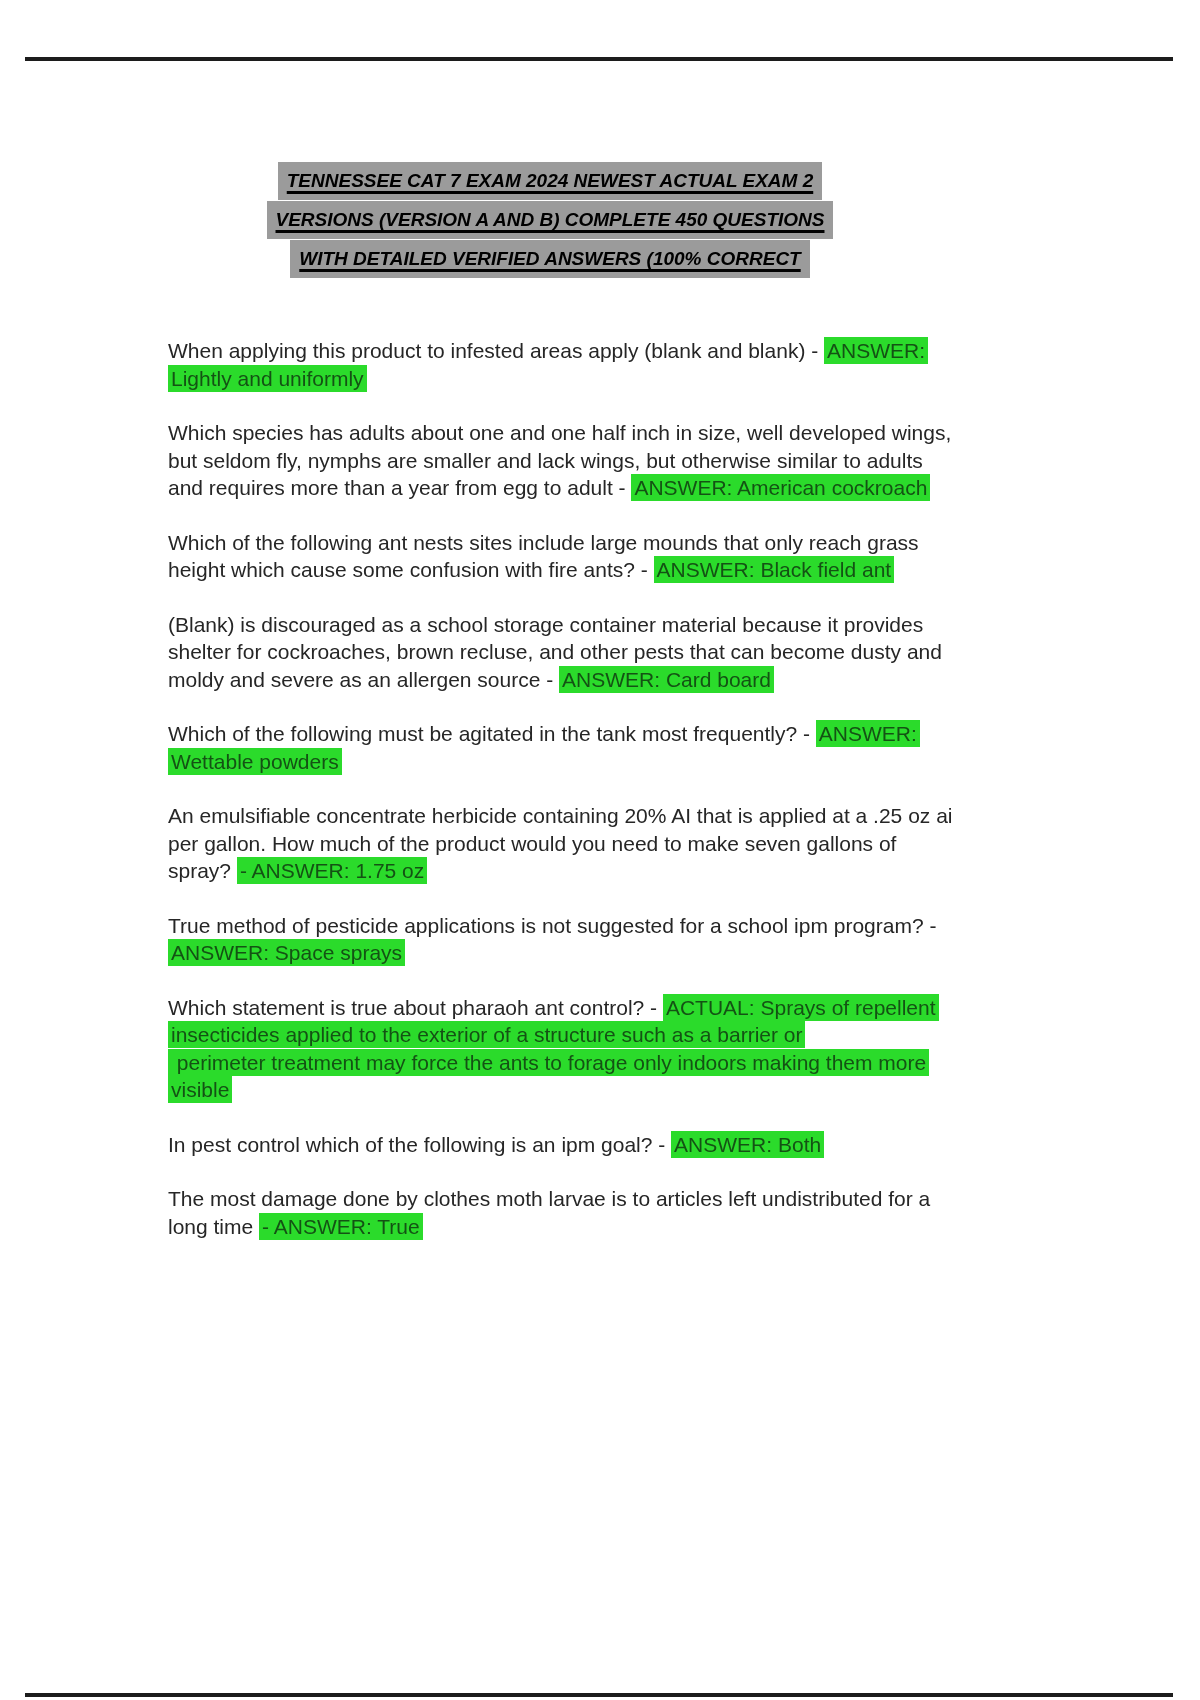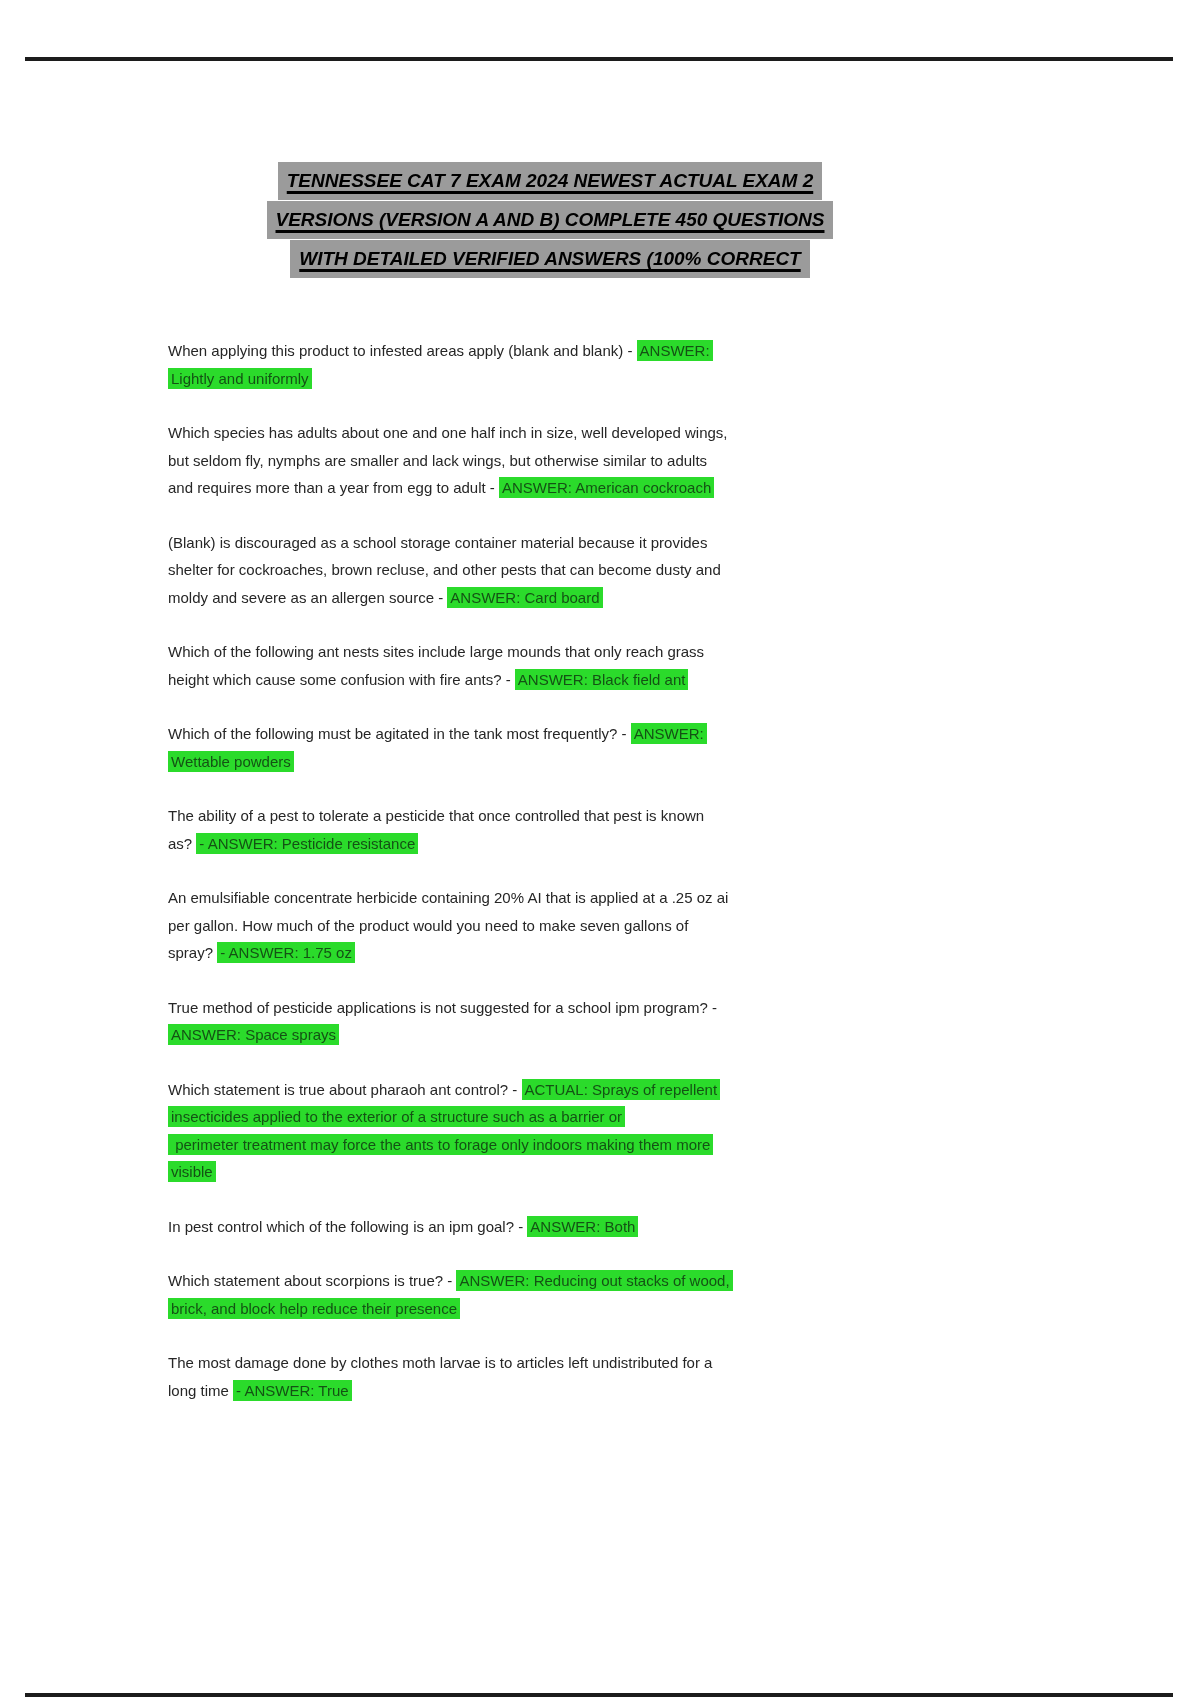--- a/index.html
+++ b/index.html
@@ -35,21 +35,21 @@
     line-height:33px;
     padding:2px 9px 3px 9px;
     text-decoration:underline;
     text-decoration-thickness:2.5px;
     text-underline-offset:4px;
   }
 
   .qa-body {
     position:absolute;
     left:168px; top:337px; width:824px;
-    font-size:15px;
+    font-size:21px;
     line-height:27.5px;
     color:var(--body-text, #262626);
   }
   .qa-paragraph {
     margin:0 0 27px 0;
     white-space:pre-wrap;
   }
   .seg { white-space:pre-wrap; }
   .seg.hl {
     background:var(--hl-green, #2bdb2b);
@@ -71,40 +71,36 @@
     <div class="title-line"><span class="title-text">VERSIONS (VERSION A AND B) COMPLETE 450 QUESTIONS</span></div>
     <div class="title-line"><span class="title-text">WITH DETAILED VERIFIED ANSWERS (100% CORRECT</span></div>
   </div>
 
   <div class="qa-body" id="qa-container">
       <p class="qa-paragraph"><span class="seg">When applying this product to infested areas apply (blank and blank) - </span><span class="seg hl">ANSWER:
 Lightly and uniformly</span></p>
       <p class="qa-paragraph"><span class="seg">Which species has adults about one and one half inch in size, well developed wings,
 but seldom fly, nymphs are smaller and lack wings, but otherwise similar to adults
 and requires more than a year from egg to adult - </span><span class="seg hl">ANSWER: American cockroach</span></p>
+      <p class="qa-paragraph"><span class="seg">Which of the following ant nests sites include large mounds that only reach grass
+height which cause some confusion with fire ants? - </span><span class="seg hl">ANSWER: Black field ant</span></p>
       <p class="qa-paragraph"><span class="seg">(Blank) is discouraged as a school storage container material because it provides
 shelter for cockroaches, brown recluse, and other pests that can become dusty and
 moldy and severe as an allergen source - </span><span class="seg hl">ANSWER: Card board</span></p>
-      <p class="qa-paragraph"><span class="seg">Which of the following ant nests sites include large mounds that only reach grass
-height which cause some confusion with fire ants? - </span><span class="seg hl">ANSWER: Black field ant</span></p>
       <p class="qa-paragraph"><span class="seg">Which of the following must be agitated in the tank most frequently? - </span><span class="seg hl">ANSWER:
 Wettable powders</span></p>
-      <p class="qa-paragraph"><span class="seg">The ability of a pest to tolerate a pesticide that once controlled that pest is known
-as? </span><span class="seg hl">- ANSWER: Pesticide resistance</span></p>
       <p class="qa-paragraph"><span class="seg">An emulsifiable concentrate herbicide containing 20% AI that is applied at a .25 oz ai
 per gallon. How much of the product would you need to make seven gallons of
 spray? </span><span class="seg hl">- ANSWER: 1.75 oz</span></p>
       <p class="qa-paragraph"><span class="seg">True method of pesticide applications is not suggested for a school ipm program? -
 </span><span class="seg hl">ANSWER: Space sprays</span></p>
       <p class="qa-paragraph"><span class="seg">Which statement is true about pharaoh ant control? - </span><span class="seg hl">ACTUAL: Sprays of repellent
 insecticides applied to the exterior of a structure such as a barrier or
  perimeter treatment may force the ants to forage only indoors making them more
 visible</span></p>
       <p class="qa-paragraph"><span class="seg">In pest control which of the following is an ipm goal? - </span><span class="seg hl">ANSWER: Both</span></p>
-      <p class="qa-paragraph"><span class="seg">Which statement about scorpions is true? - </span><span class="seg hl">ANSWER: Reducing out stacks of wood,
-brick, and block help reduce their presence</span></p>
       <p class="qa-paragraph"><span class="seg">The most damage done by clothes moth larvae is to articles left undistributed for a
 long time </span><span class="seg hl">- ANSWER: True</span></p>
     </div>
 
   <div class="rule rule-bottom"></div>
 
 </div>
 
 </body></html>

